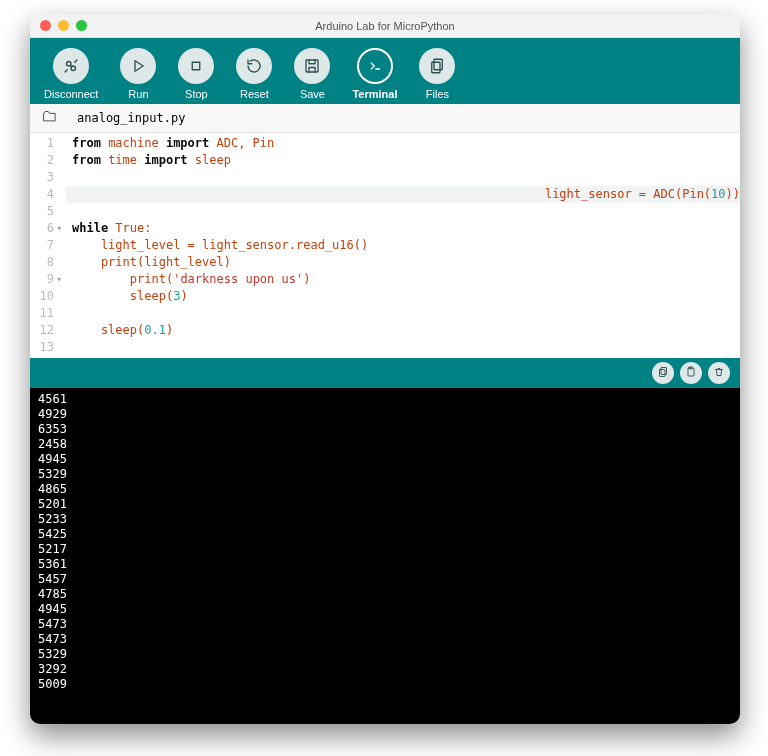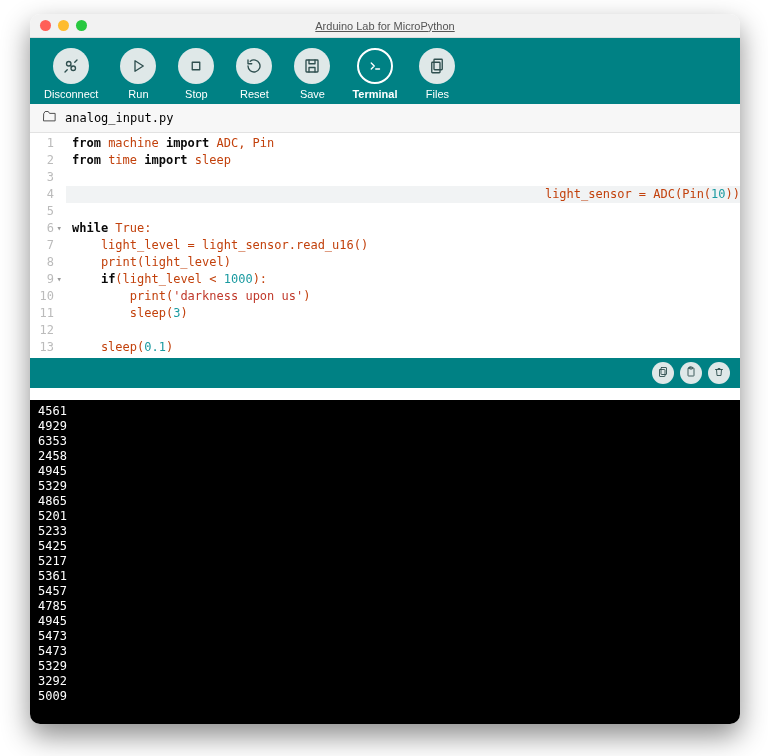--- a/index.html
+++ b/index.html
@@ -32,21 +32,20 @@
 .traffic { display: flex; gap: 7px; padding-left: 10px; }
 .dot { width: 11px; height: 11px; border-radius: 50%; }
 .dot.red { background: #ff5f57; }
 .dot.yellow { background: #febc2e; }
 .dot.green { background: #28c840; }
 .title {
   position: absolute; left: 0; right: 0;
   text-align: center;
   font-size: 11px; color: #555;
   pointer-events: none;
-  text-decoration: underline;
 }
 .toolbar {
   background: #008184;
   display: flex;
   gap: 22px;
   padding: 10px 14px 4px;
 }
 .tool {
   display: flex; flex-direction: column; align-items: center;
   gap: 4px; cursor: pointer; color: #fff;
@@ -60,21 +59,21 @@
 .tool.active .tool-btn { background: transparent; border: 2px solid #fff; }
 .tool.active .tool-label { font-weight: 600; }
 .tool-btn svg { width: 18px; height: 18px; }
 .tool-btn svg * { stroke: #2f4f4f; fill: none; stroke-width: 1.8; stroke-linecap: round; stroke-linejoin: round; }
 .tool.active svg * { stroke: #fff; }
 
 .filebar {
   background: #f7f7f7;
   border-bottom: 1px solid #e2e2e2;
   padding: 5px 12px;
-  display: flex; align-items: center; gap: 8px;
+  display: flex; align-items: center; gap: 20px;
   font-size: 12px; font-family: ui-monospace,Menlo,Consolas,monospace;
 }
 .filebar svg { width: 15px; height: 15px; }
 .filebar svg * { stroke: #444; fill: none; stroke-width: 1.5; stroke-linecap: round; stroke-linejoin: round;}
 
 .editor {
   flex: 0 0 auto;
   background: #fff;
   font-family: ui-monospace,Menlo,Consolas,monospace;
   font-size: 12px;
@@ -117,21 +116,20 @@
 }
 .mini svg { width: 12px; height: 12px; }
 .mini svg * { stroke: #2f4f4f; fill: none; stroke-width: 1.8; stroke-linecap: round; stroke-linejoin: round;}
 
 .terminal {
   flex: 1; background: #000; color: #fff;
   font-family: ui-monospace,Menlo,Consolas,monospace;
   font-size: 12px; line-height: 15px;
   padding: 4px 8px;
   overflow: hidden;
-  margin-top: 12px;
 }
 .terminal div { white-space: pre; }
 </style>
 </head>
 <body>
 
 <div class="window">
 
   <div class="titlebar">
     <div class="traffic">
@@ -233,21 +231,20 @@
       </div>
     <div class="code" id="code">
         <div class="codeline"><span class="kw">from </span><span class="plain">machine </span><span class="kw">import </span><span class="plain">ADC, Pin</span></div>
         <div class="codeline"><span class="kw">from </span><span class="plain">time </span><span class="kw">import </span><span class="plain">sleep</span></div>
         <div class="codeline">&nbsp;</div>
         <div class="codeline hl"><span class="plain">light_sensor = ADC(Pin(</span><span class="num">10</span><span class="plain">))</span></div>
         <div class="codeline">&nbsp;</div>
         <div class="codeline"><span class="kw">while </span><span class="plain">True:</span></div>
         <div class="codeline"><span class="plain">    light_level = light_sensor.read_u16()</span></div>
         <div class="codeline"><span class="plain">    print(light_level)</span></div>
-        <div class="codeline"><span class="plain">    </span><span class="kw">if</span><span class="plain">(light_level &lt; </span><span class="num">1000</span><span class="plain">):</span></div>
         <div class="codeline"><span class="plain">        print(</span><span class="str">'darkness upon us'</span><span class="plain">)</span></div>
         <div class="codeline"><span class="plain">        sleep(</span><span class="num">3</span><span class="plain">)</span></div>
         <div class="codeline">&nbsp;</div>
         <div class="codeline"><span class="plain">    sleep(</span><span class="num">0.1</span><span class="plain">)</span></div>
       </div>
   </div>
 
   <div class="term-toolbar" id="term-toolbar">
       <div class="mini">
         <span><svg viewBox="0 0 24 24">

